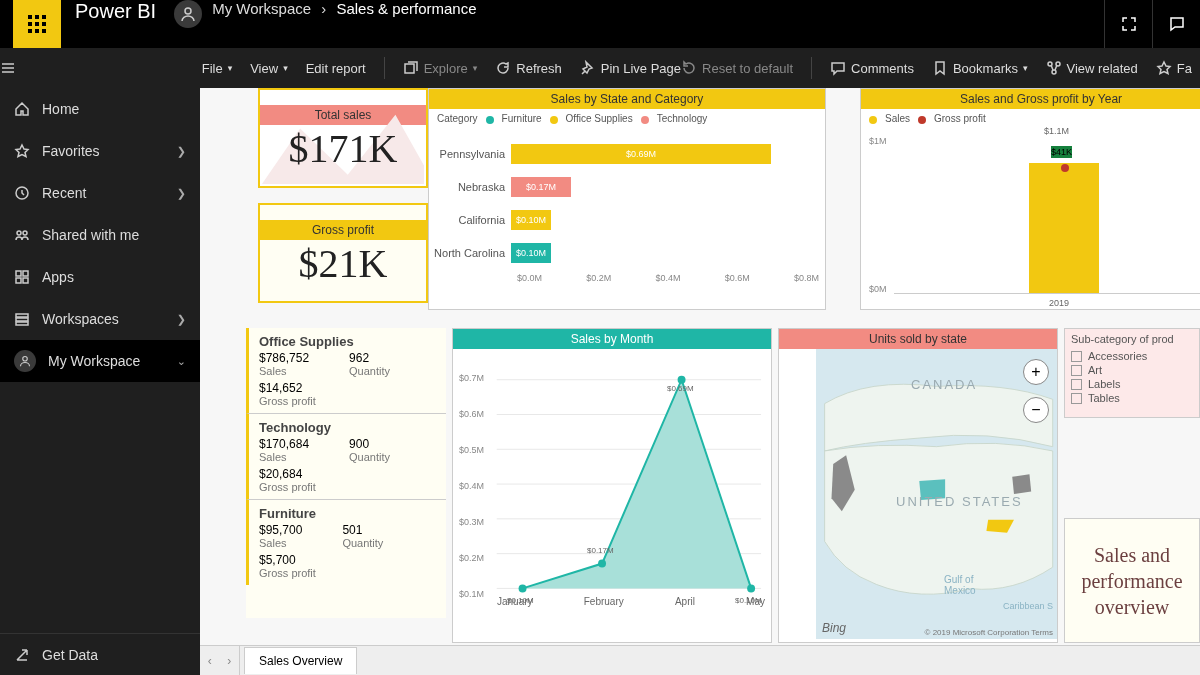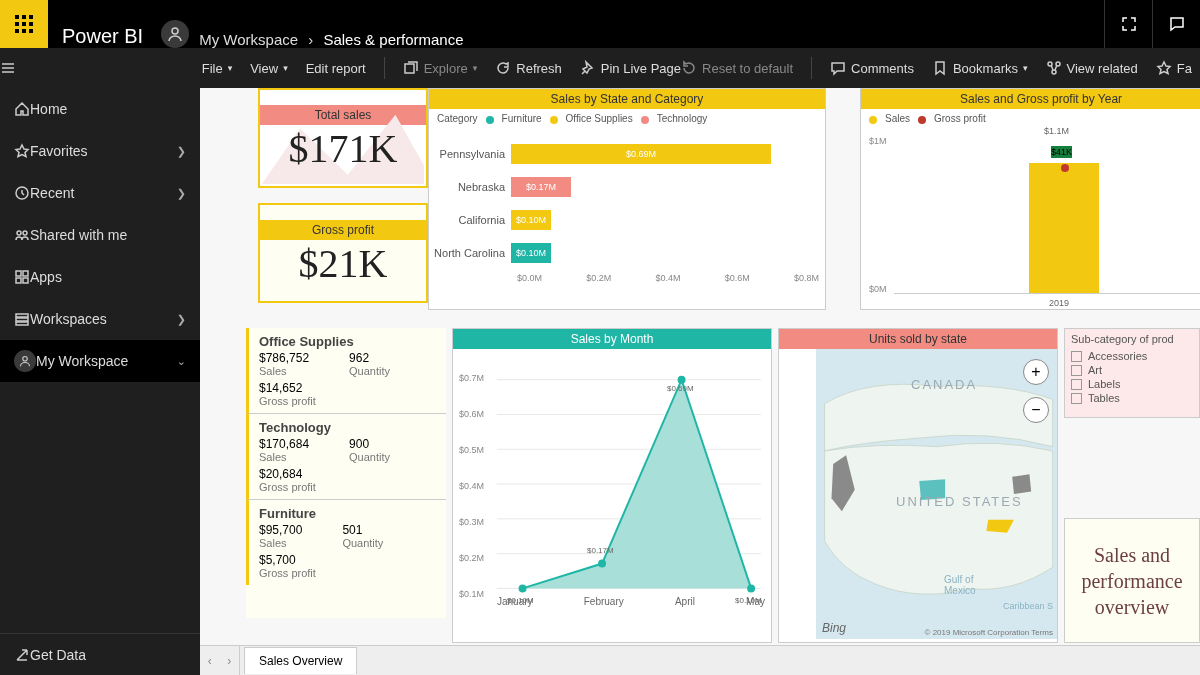--- a/index.html
+++ b/index.html
@@ -1,39 +1,39 @@
 <!DOCTYPE html>
 <html><head>
 <meta charset="utf-8">
 <style>
   *{box-sizing:border-box;margin:0;padding:0;font-family:'Segoe UI',Arial,sans-serif;}
   html,body{width:1200px;height:675px;overflow:hidden;background:#fff;}
   
-  .topbar{height:48px;background:#000;color:#fff;display:flex;align-items:flex-end;}
+  .topbar{height:48px;background:#000;color:#fff;display:flex;align-items:flex-start;padding-left:13px;}
   .waffle{width:48px;height:48px;background:#f2c811;display:flex;align-items:center;justify-content:center;}
   .waffle-grid{width:18px;height:18px;display:grid;grid-template-columns:repeat(3,4px);grid-template-rows:repeat(3,4px);gap:3px;}
   .waffle-grid span{background:#000;}
   .brand{font-size:20px;font-weight:400;margin-left:14px;}
   .user-circ{width:28px;height:28px;border-radius:50%;background:#3a3a3a;display:flex;align-items:center;justify-content:center;margin-left:18px;}
   .crumbs{margin-left:10px;font-size:15px;color:#ddd;}
   .crumbs b{color:#fff;font-weight:400;}
   .topbar-right{margin-left:auto;display:flex;height:100%;}
   .tb-btn{width:48px;border-left:1px solid #333;display:flex;align-items:center;justify-content:center;}
   
   .cmdbar{height:40px;background:#1f1f1f;color:#ddd;display:flex;align-items:center;font-size:13px;}
   .hamb{width:48px;text-align:center;font-size:15px;}
   .cmdbar .grp{display:flex;align-items:center;gap:18px;margin-left:160px}
   .cmdbar .itm{display:flex;align-items:center;gap:5px;cursor:pointer;white-space:nowrap;}
   .cmdbar .sep{width:1px;height:22px;background:#444;}
   .cmdbar .right{margin-left:auto;display:flex;align-items:center;gap:18px;padding-right:8px;}
   .itm.dim{color:#888;}
   
   .shell{display:flex;height:587px;}
   .nav{width:200px;background:#1f1f1f;color:#ddd;display:flex;flex-direction:column;font-size:14px;}
-  .nav-item{height:42px;display:flex;align-items:center;padding:0 14px;cursor:pointer;}
+  .nav-item{height:42px;display:flex;align-items:center;padding:0 14px;gap:12px;cursor:pointer;}
   .nav-item.sel{background:#000;}
   .nav-item .chev{margin-left:auto;font-size:11px;color:#aaa;}
   .nav-spacer{flex:1;}
   
   .canvas{flex:1;background:#f7f7f7;position:relative;overflow:hidden;}
   .tile{position:absolute;background:#fff;border:1px solid #ccc;}
   .tile .hdr{height:20px;font-size:12px;text-align:center;line-height:20px;color:#333;}
   
   .kpi{display:flex;flex-direction:column;align-items:center;justify-content:center;}
   .kpi-val{font-family:Georgia,serif;font-size:40px;color:#222;}

